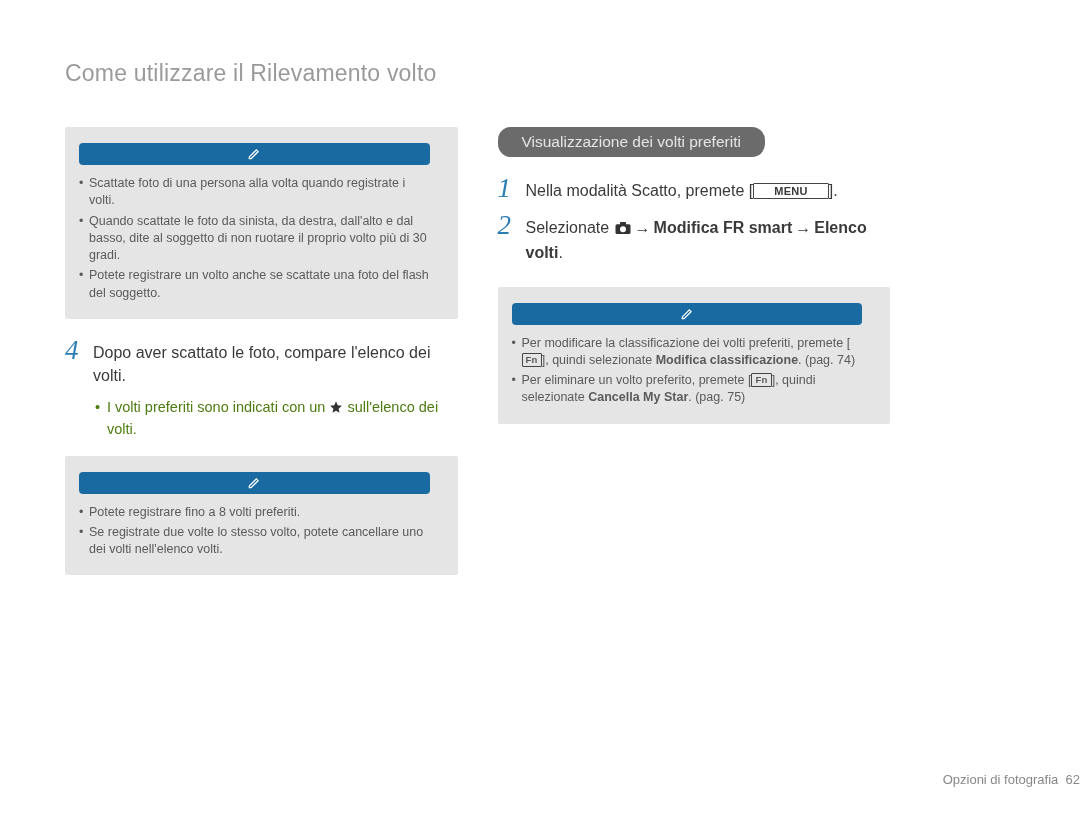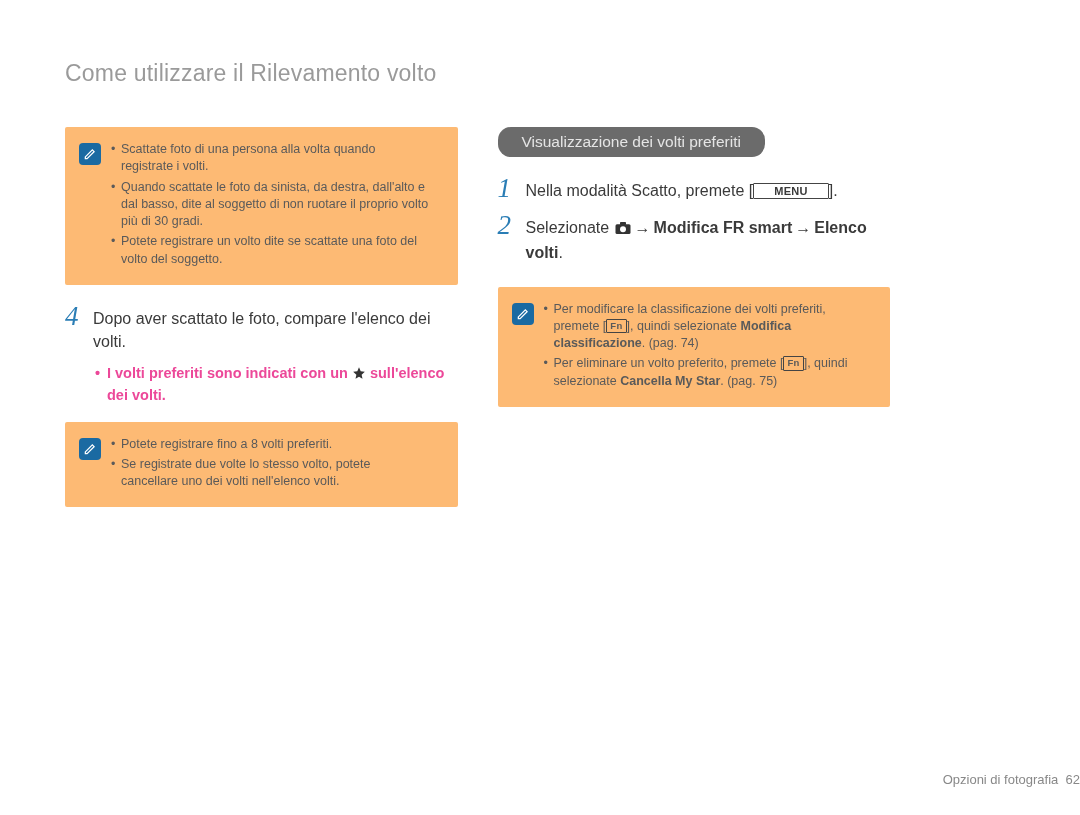--- a/index.html
+++ b/index.html
@@ -17,26 +17,27 @@
     letter-spacing: 0.2px;
     margin-bottom: 40px;
     font-family: "Segoe UI Light", "Helvetica Neue Light", Arial, sans-serif;
   }
   .columns {
     display: flex;
     gap: 40px;
   }
   .col { flex: 1 1 0; }
   .note-box {
-    background: #fdba74;
+    background: #e5e5e5;
     border-radius: 2px;
     padding: 14px 28px 14px 14px;
     display: flex;
     gap: 10px;
     margin-bottom: 18px;
+    flex-direction: column;
   }
   .note-icon {
     flex: 0 0 22px;
     height: 22px;
     border-radius: 4px;
     background: #1a6aa2;
     color: #fff;
     font-size: 13px;
     display: flex;
     align-items: center;
@@ -83,25 +84,24 @@
     flex: 1;
   }
   .step-sub {
     margin-left: 30px;
     margin-top: 6px;
     margin-bottom: 16px;
   }
   .step-sub li {
     list-style: none;
     font-size: 14.5px;
-    color: #ec4899;
+    color: #4d7c0f;
     padding-left: 12px;
     position: relative;
     line-height: 1.4;
-    font-weight: bold;
   }
   .step-sub li::before {
     content: "•";
     position: absolute;
     left: 0;
   }
   .section-header {
     display: inline-block;
     background: #6b6b6b;
     color: #e5e5e5;
@@ -157,21 +157,21 @@
       <div class="note-box">
         <div class="note-icon">
           <svg viewBox="0 0 24 24" fill="none" stroke="#fff" stroke-width="2.2">
               <path d="M4 20 L7 20 L19 8 L16 5 L4 17 Z"></path>
             </svg>
         </div>
         <div class="note-body">
           <ul>
             <li>Scattate foto di una persona alla volta quando registrate i volti.</li>
             <li>Quando scattate le foto da sinista, da destra, dall'alto e dal basso, dite al soggetto di non ruotare il proprio volto più di 30 gradi.</li>
-            <li>Potete registrare un volto dite se scattate una foto del volto del soggetto.</li>
+            <li>Potete registrare un volto anche se scattate una foto del flash del soggetto.</li>
           </ul>
         </div>
       </div>
 
       <div class="step">
         <div class="step-num">4</div>
         <div class="step-body">Dopo aver scattato le foto, compare l'elenco dei volti.</div>
       </div>
 
       <ul class="step-sub">

